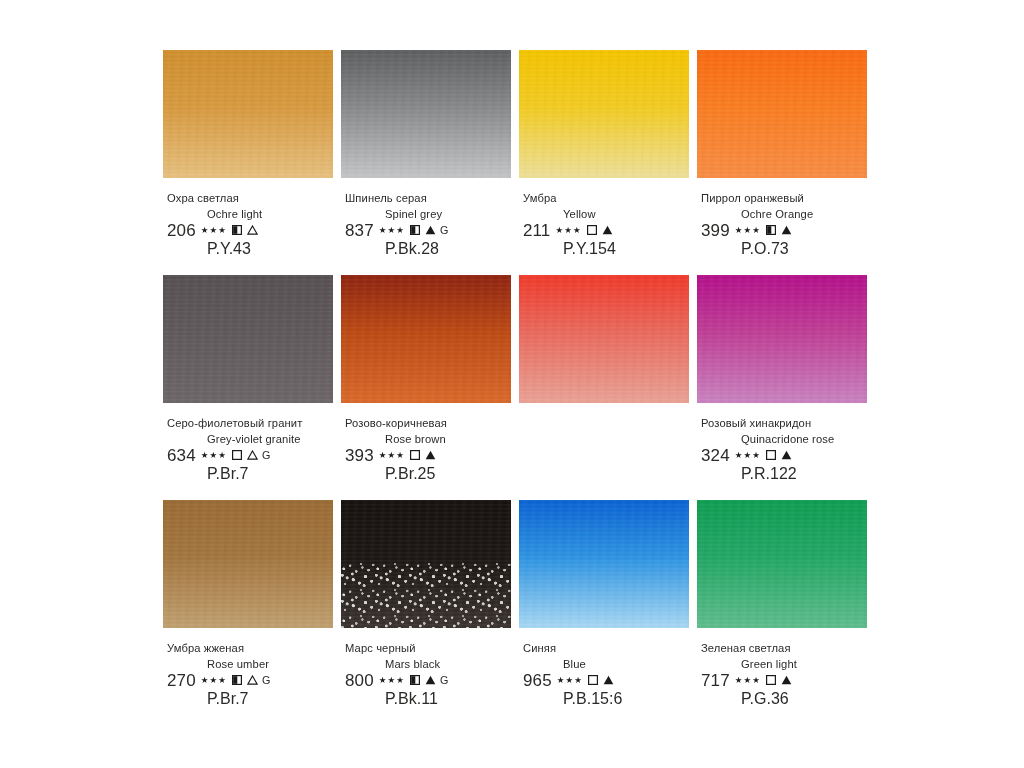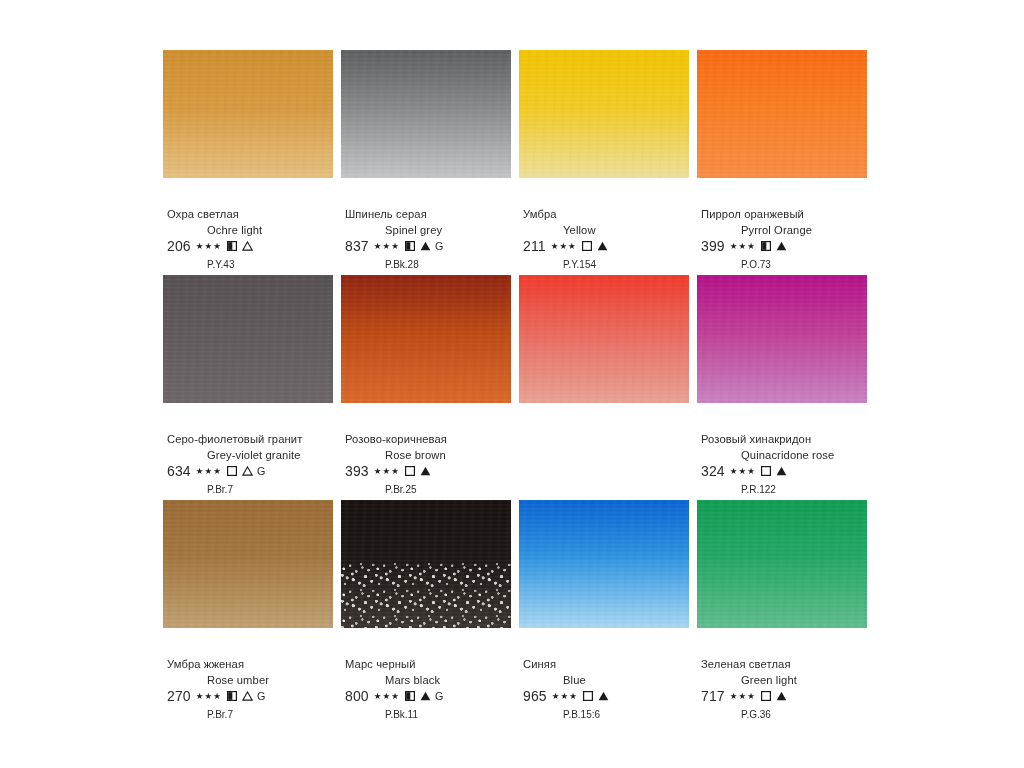--- a/index.html
+++ b/index.html
@@ -82,29 +82,29 @@
     top: 141px;
     width: 185px;
   }
   .cap-line {
     font-size: 11.2px;
     line-height: 15.6px;
     letter-spacing: .01em;
     white-space: nowrap;
     color: #2b2a28;
   }
-  .cap-line.ru { color: #2b2a28; margin-top: 16px; }
+  .cap-line.ru { color: #2b2a28; }
   .cap-line.en { color: #2b2a28; margin-left: 40px; }
   .cap-line.code {
     display: flex;
     align-items: center;
     gap: 0;
   }
   .code-num {
-    font-size: 14px;
+    font-size: 17px;
     line-height: 15.6px;
     color: #2b2a28;
   }
   .stars {
     margin-left: 5px;
     font-size: 8.5px;
     letter-spacing: 1.1px;
     line-height: 15.6px;
     color: #1a1a1a;
   }
@@ -114,21 +114,21 @@
     align-items: center;
     height: 15.6px;
   }
   .sym-g {
     margin-left: 4px;
     font-size: 10.8px;
     line-height: 15.6px;
     color: #2b2a28;
   }
   .pigment {
-    font-size: 10px;
+    font-size: 16px;
     line-height: 15.6px;
     color: #2b2a28;
     margin-top: 1px;
     padding-left: 40px;
   }
   svg { display: block; }
 </style>
 </head>
 <body>
 
@@ -208,21 +208,21 @@
           </div>
           <div class="pigment">P.Y.154</div>
         </div>
       </div>
       <div class="swatch-cell">
         <div class="swatch" style="background: linear-gradient(rgb(249, 106, 18) 0%, rgb(249, 125, 34) 45%, rgb(248, 141, 69) 100%);">
           <div class="grain"></div>
         </div>
         <div class="caption">
           <div class="cap-line ru">Пиррол оранжевый</div>
-          <div class="cap-line en">Pyrrol Orange</div>
+          <div class="cap-line en">Ochre Orange</div>
           <div class="cap-line code">
             <span class="code-num">399</span>
             <span class="stars">★★★</span>
             <span><span class="sym">
                 <svg width="10" height="10" viewBox="0 0 10 10">
                   <rect x="0.6" y="0.6" width="8.8" height="8.8" fill="#ffffff" stroke="#1a1a1a" stroke-width="1.2"></rect>
                   <rect x="1.2" y="1.2" width="4.1" height="7.6" fill="#1a1a1a"></rect>
                 </svg>
               </span></span>
             <span><span class="sym">

